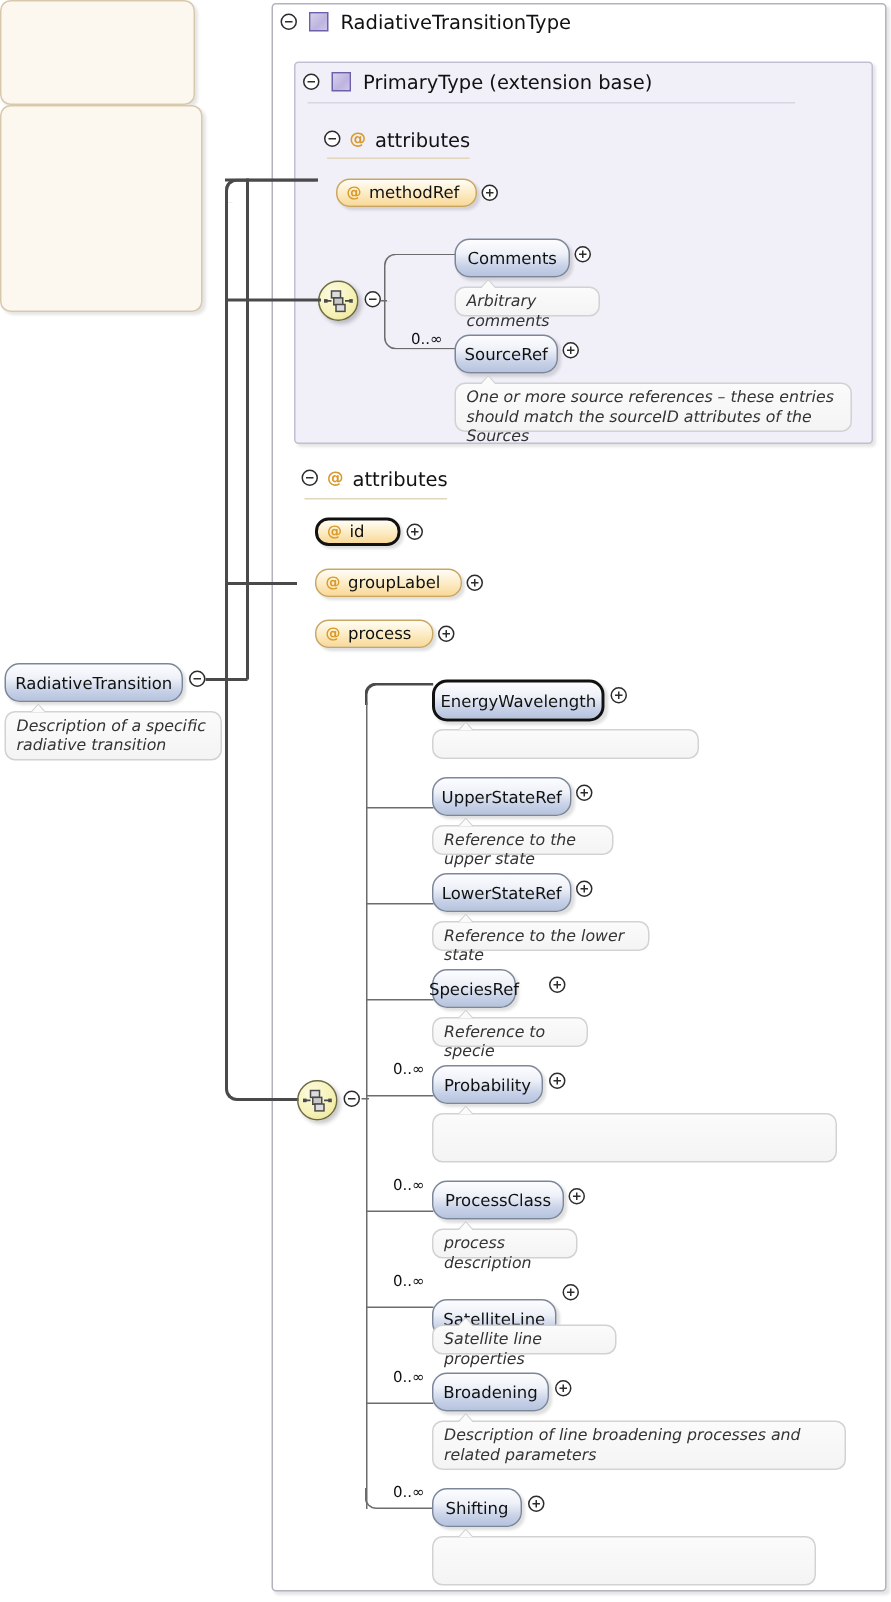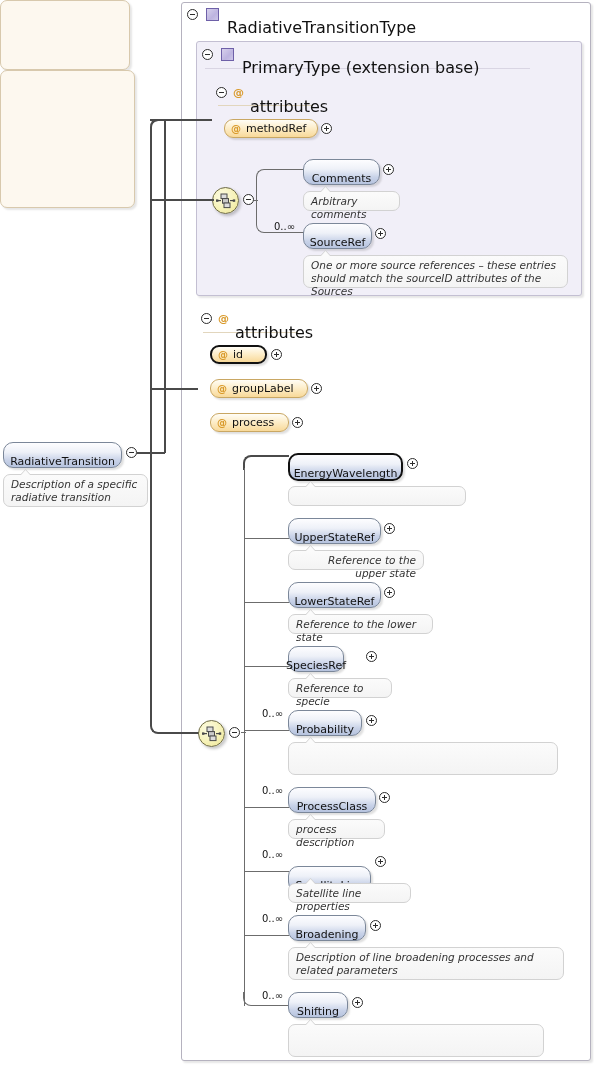--- a/index.html
+++ b/index.html
@@ -35,29 +35,29 @@
 
   
   .typeicon{
     position:absolute;width:13px;height:13px;box-sizing:border-box;
     border:1px solid #6e60a8;
     background:linear-gradient(135deg,#d7d1ec 0%,#bdb4e0 60%,#cdc6e8 100%);
   }
   .at{position:absolute;color:#d99a2b;font-size:11px;font-weight:bold;font-family:"DejaVu Sans",sans-serif;}
 
   
-  .lbl{position:absolute;white-space:nowrap;font-size:16px;color:#111;margin-top:10px;}
+  .lbl{position:absolute;white-space:nowrap;font-size:13px;color:#111;}
 
   
   .elem{
     position:absolute;box-sizing:border-box;height:20px;
     border:1px solid #7b8799;border-radius:10px;
     background:linear-gradient(to bottom,#fdfdff 0%,#eef1f8 38%,#c8d2e8 72%,#b6c3de 100%);
     box-shadow:2px 2px 2px rgba(0,0,0,0.13);
-    display:flex;justify-content:center;
+    display:flex;align-items:center;justify-content:center;
     font-size:11px;color:#111;white-space:nowrap;padding:12px 9px;
   }
   .elem.required{border:2px solid #111;}
 
   
   .attrbox{
     position:absolute;box-sizing:border-box;height:19px;
     border:1px solid #c9a763;border-radius:9px;
     background:linear-gradient(to bottom,#fffdf6 0%,#fdeecb 45%,#f8d999 100%);
     box-shadow:2px 2px 2px rgba(0,0,0,0.13);
@@ -253,21 +253,21 @@
 <div class="circ plus" style="left:407px;top:458px;"></div>
 <div class="doc" style="left:288px;top:486px;width:178px;height:20px;">
   <div class="tickL"></div>
   <div class="tickF"></div>
 </div>
 
 <div class="elem" style="left:288px;top:518px;width:93px;">
   <span>UpperStateRef</span>
 </div>
 <div class="circ plus" style="left:384px;top:523px;"></div>
-<div class="doc" style="left:288px;top:550px;width:136px;height:20px;text-align:right;">
+<div class="doc" style="left:288px;top:550px;width:121px;height:20px;">
   <div class="tickL"></div>
   <div class="tickF"></div>
   <span>Reference to the upper state</span>
 </div>
 
 <div class="elem" style="left:288px;top:582px;width:93px;">
   <span>LowerStateRef</span>
 </div>
 <div class="circ plus" style="left:384px;top:587px;"></div>
 <div class="doc" style="left:288px;top:614px;width:145px;height:20px;">

